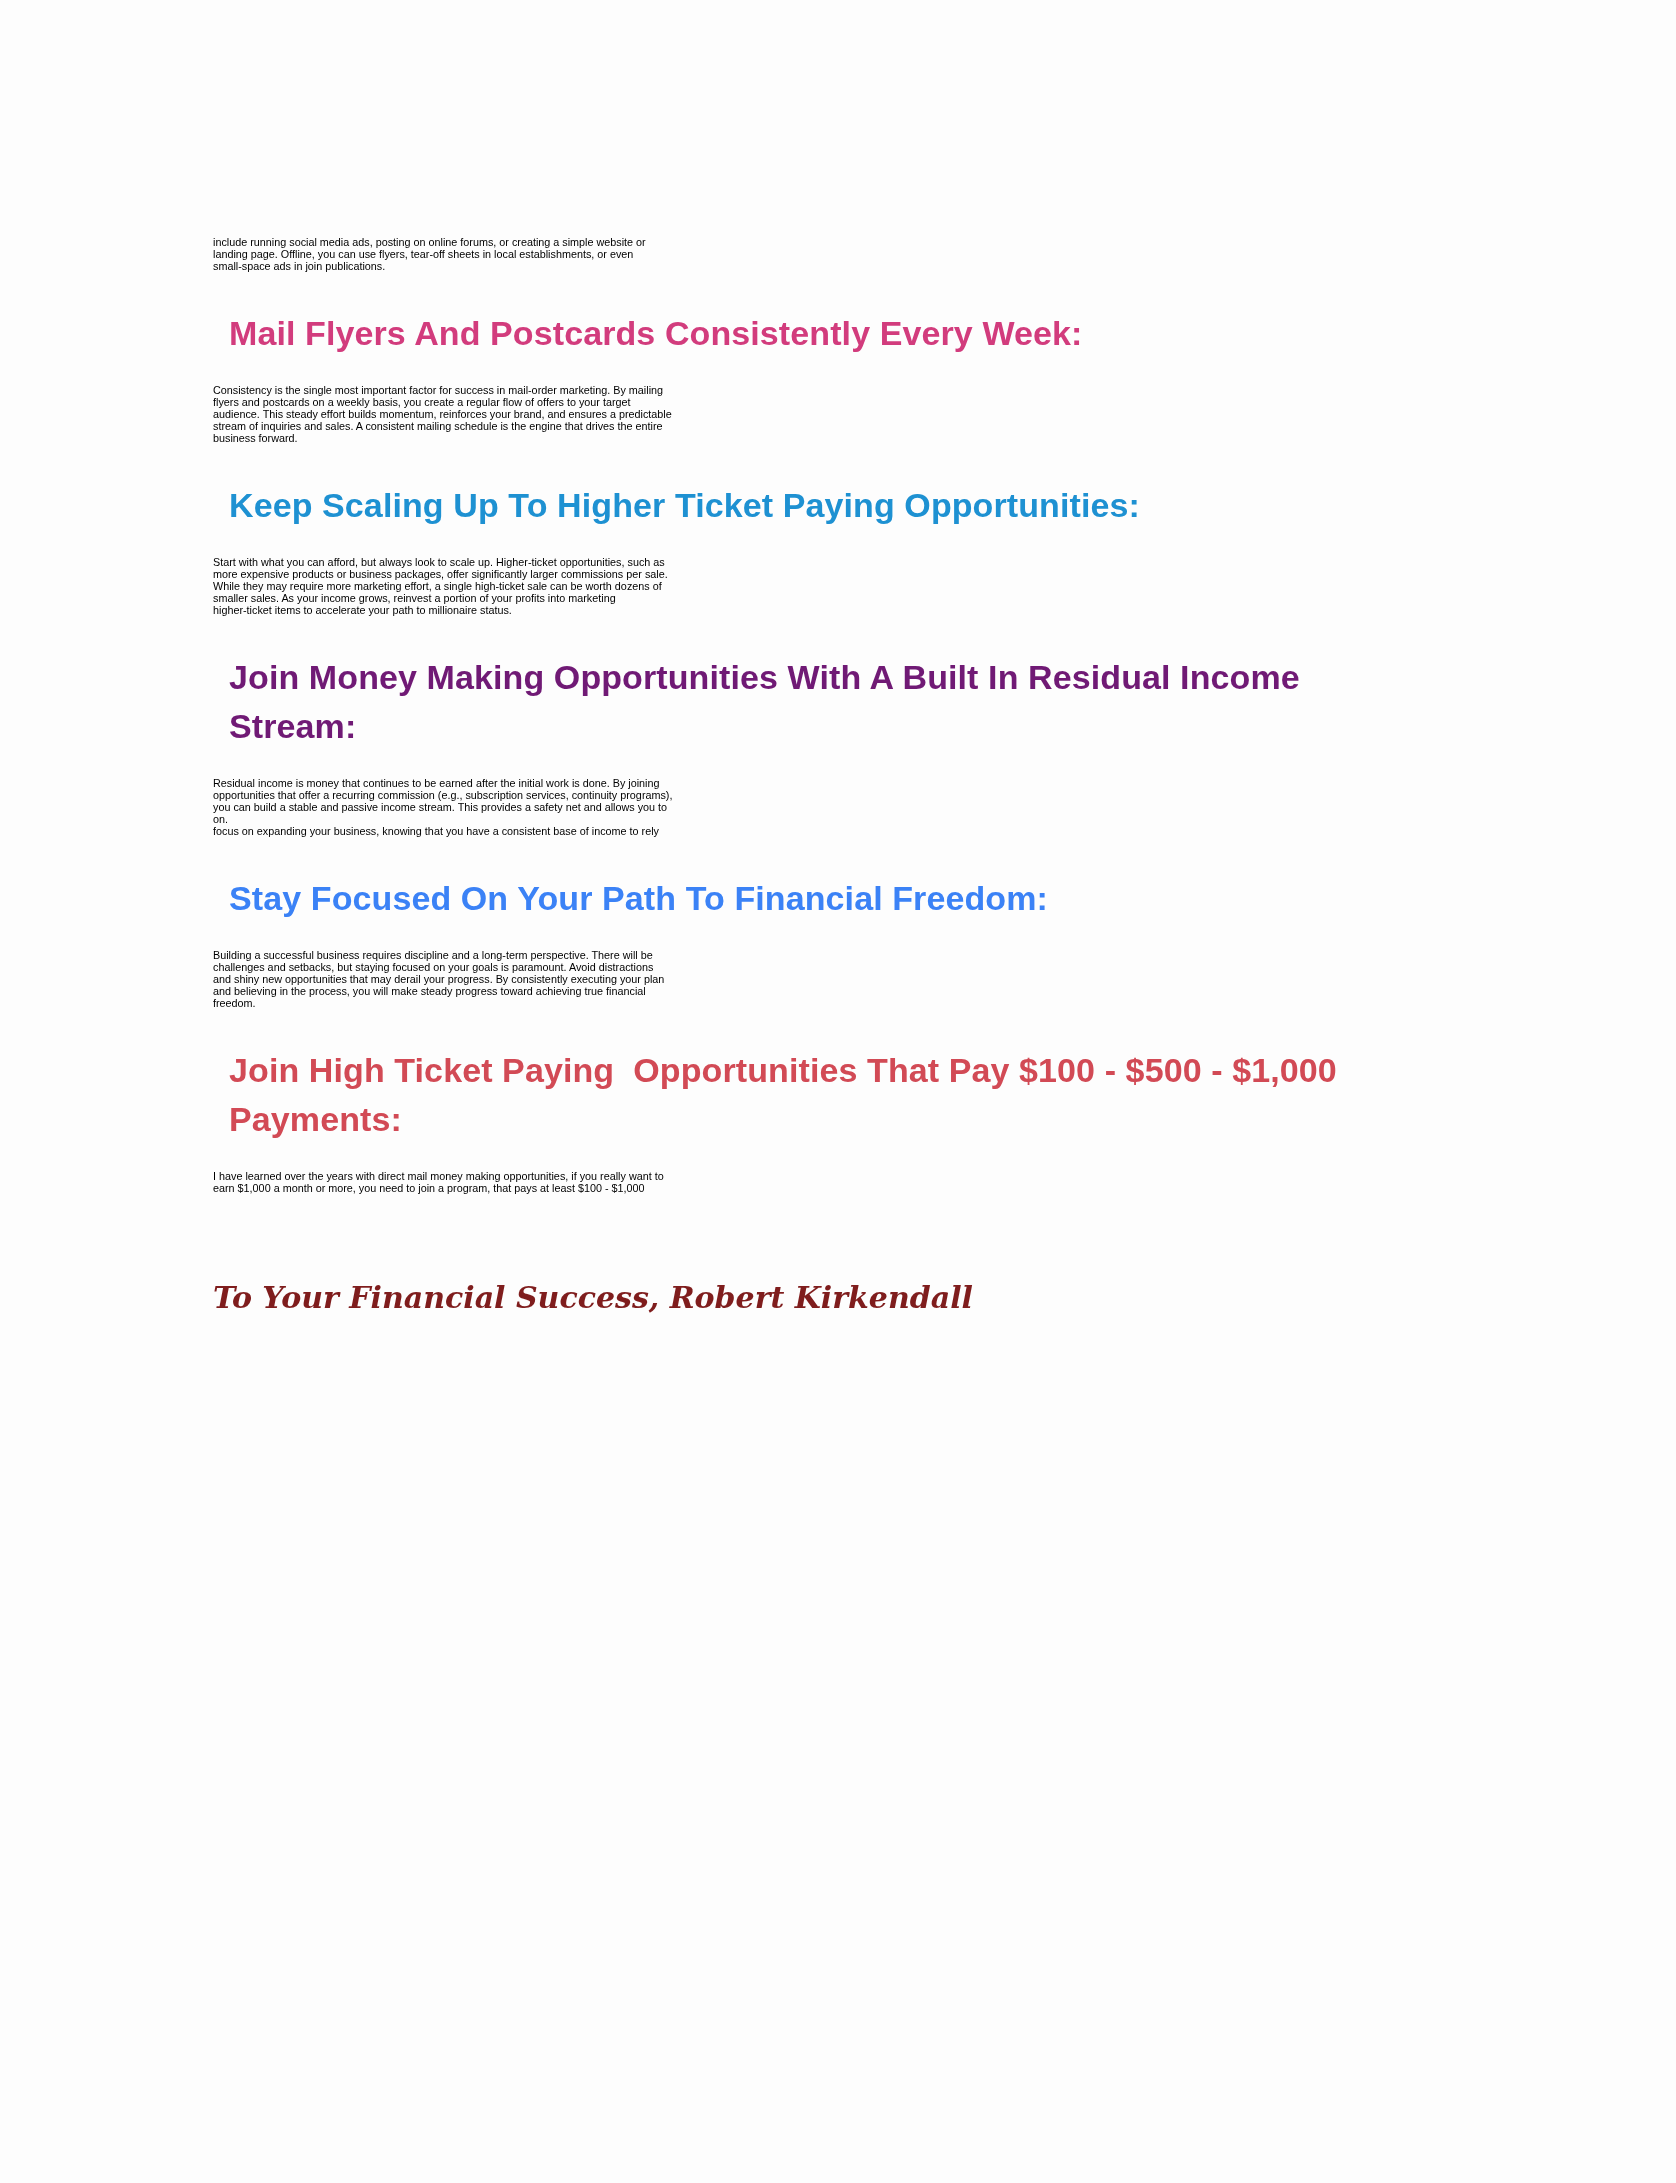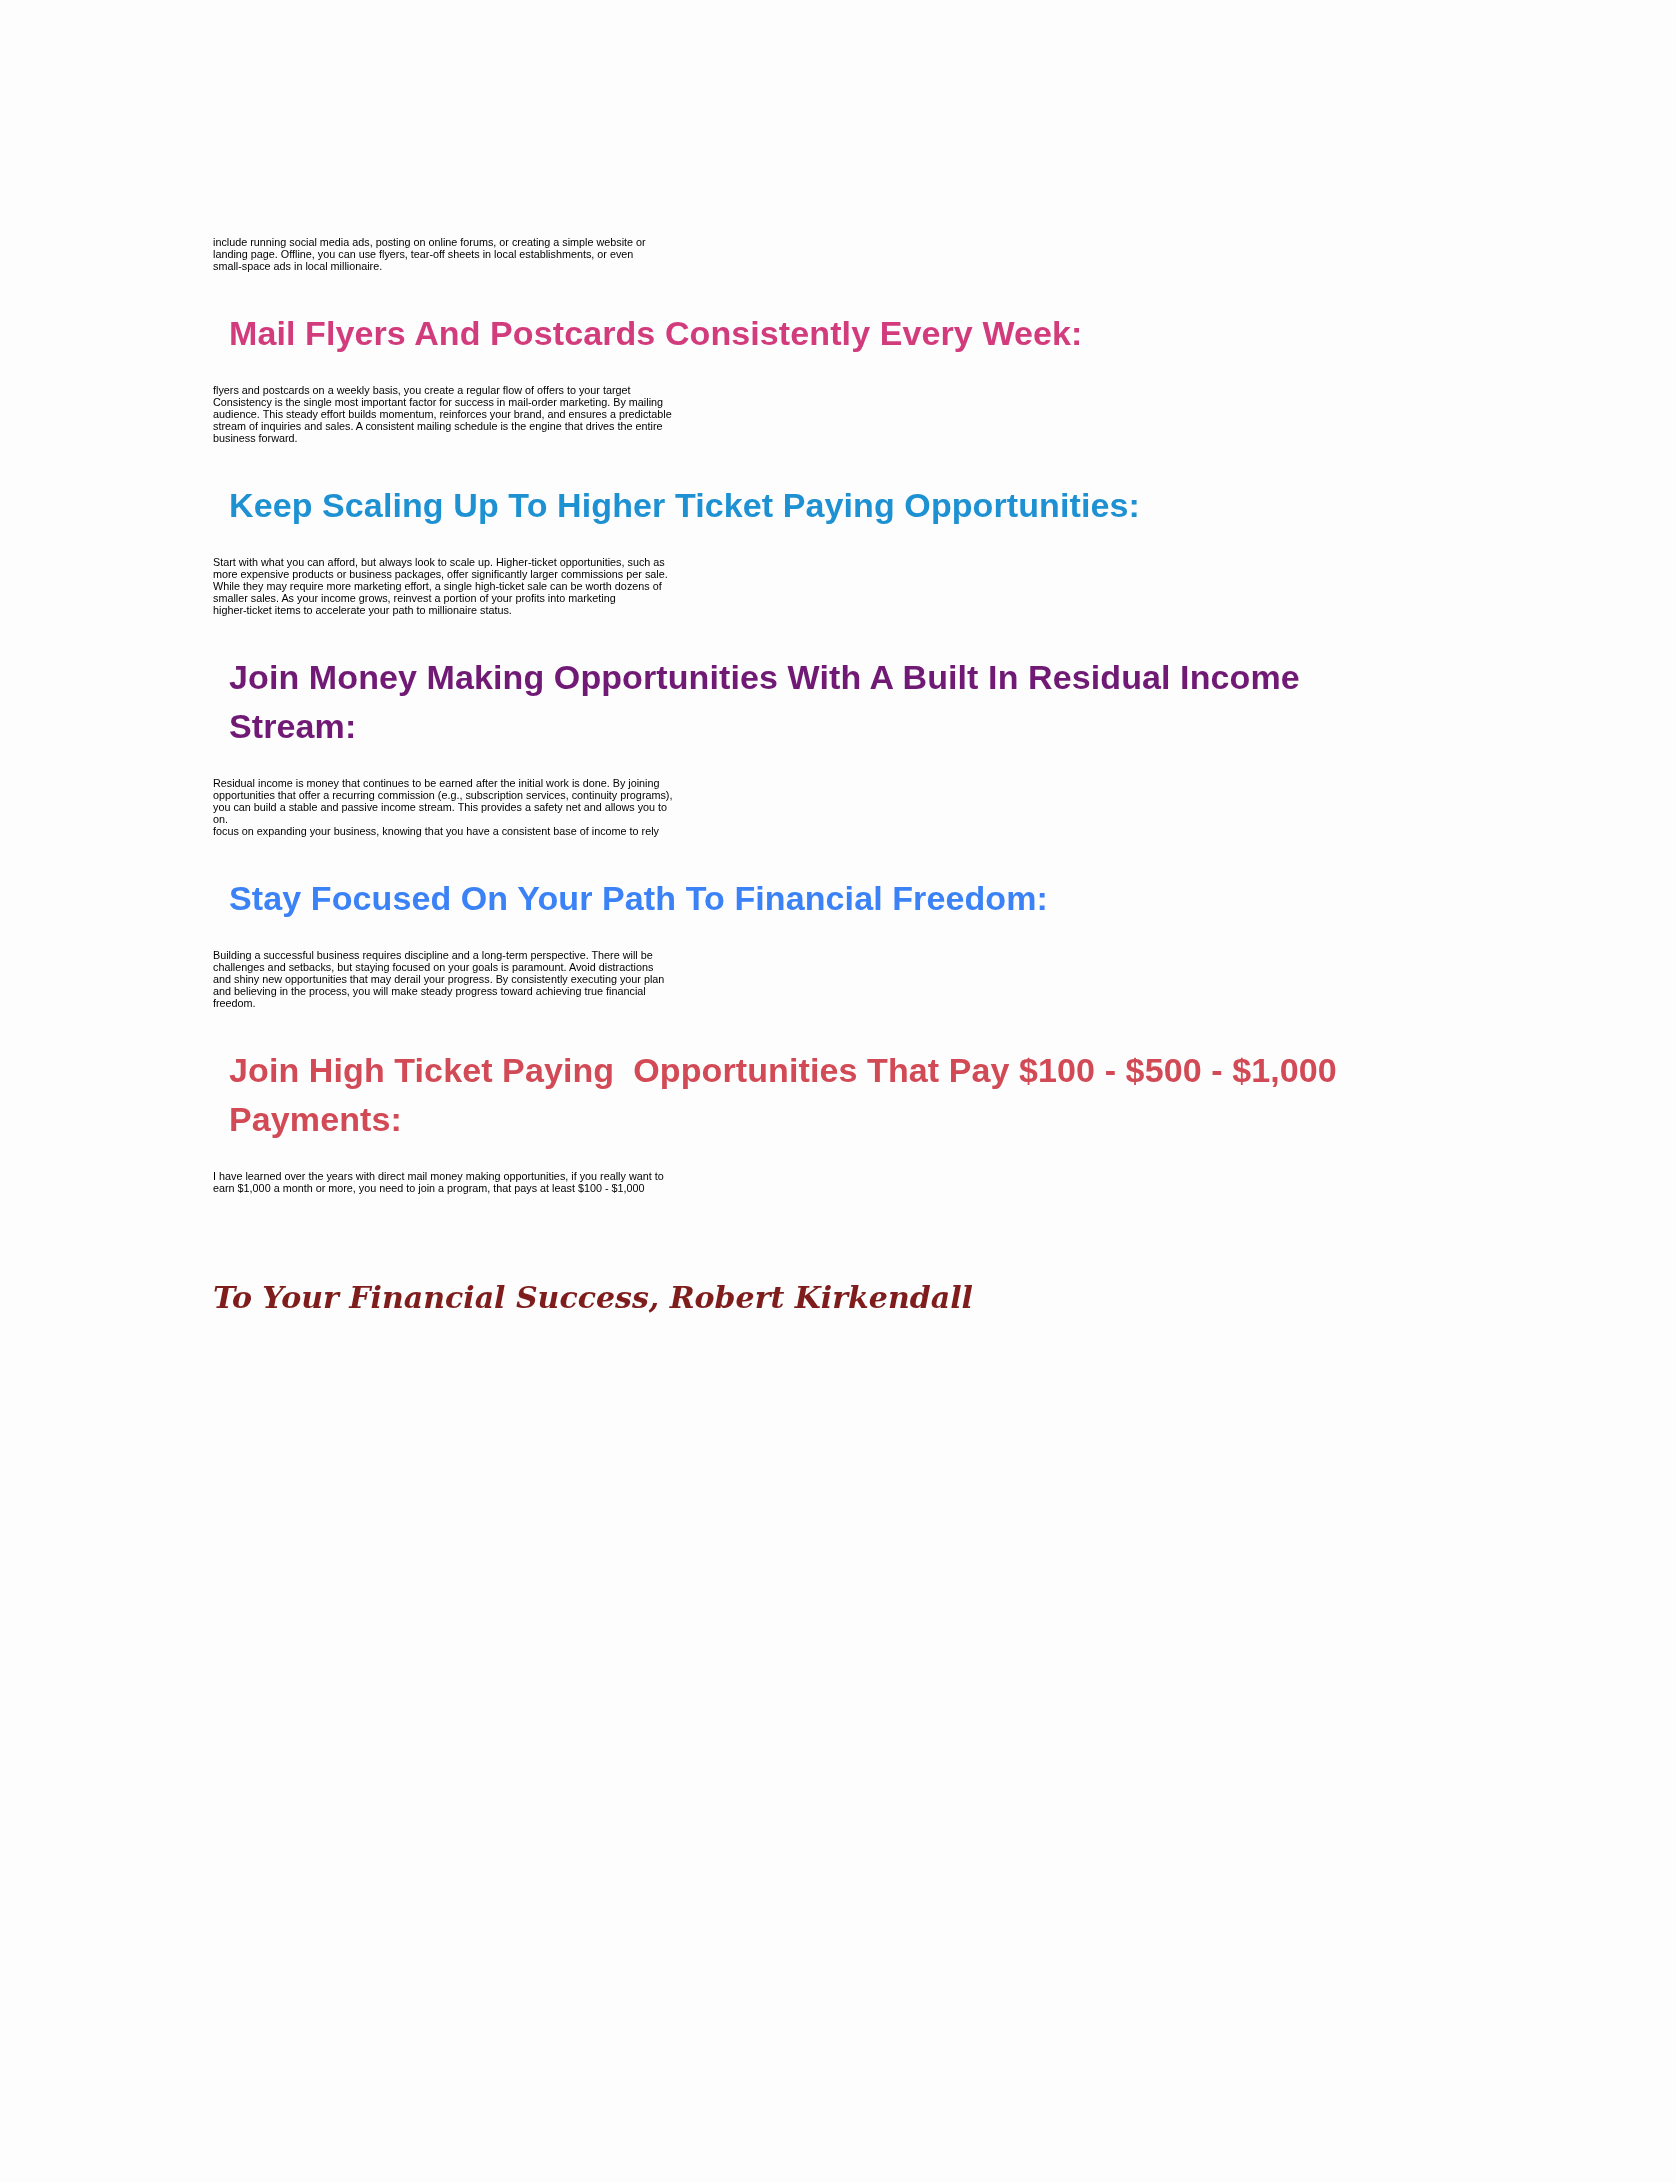--- a/index.html
+++ b/index.html
@@ -52,30 +52,30 @@
 </head>
 <body>
 
 <div class="page">
   <div class="content">
 
     <p class="body-para">
       </p>
       <div class="line">include running social media ads, posting on online forums, or creating a simple website or</div>
       <div class="line">landing page. Offline, you can use flyers, tear-off sheets in local establishments, or even</div>
-      <div class="line">small-space ads in local millionaire.</div>
+      <div class="line">small-space ads in join publications.</div>
     <p></p>
 
     <h2 class="heading" style="color: rgb(210, 60, 125);">
       <div class="hline">Mail Flyers And Postcards Consistently Every Week:</div>
     </h2>
     <p class="body-para">
       </p>
+      <div class="line">Consistency is the single most important factor for success in mail-order marketing. By mailing</div>
       <div class="line">flyers and postcards on a weekly basis, you create a regular flow of offers to your target</div>
-      <div class="line">Consistency is the single most important factor for success in mail-order marketing. By mailing</div>
       <div class="line">audience. This steady effort builds momentum, reinforces your brand, and ensures a predictable</div>
       <div class="line">stream of inquiries and sales. A consistent mailing schedule is the engine that drives the entire</div>
       <div class="line">business forward.</div>
     <p></p>
 
     <h2 class="heading" style="color: rgb(30, 145, 210);">
       <div class="hline">Keep Scaling Up To Higher Ticket Paying Opportunities:</div>
     </h2>
     <p class="body-para">
       </p>

